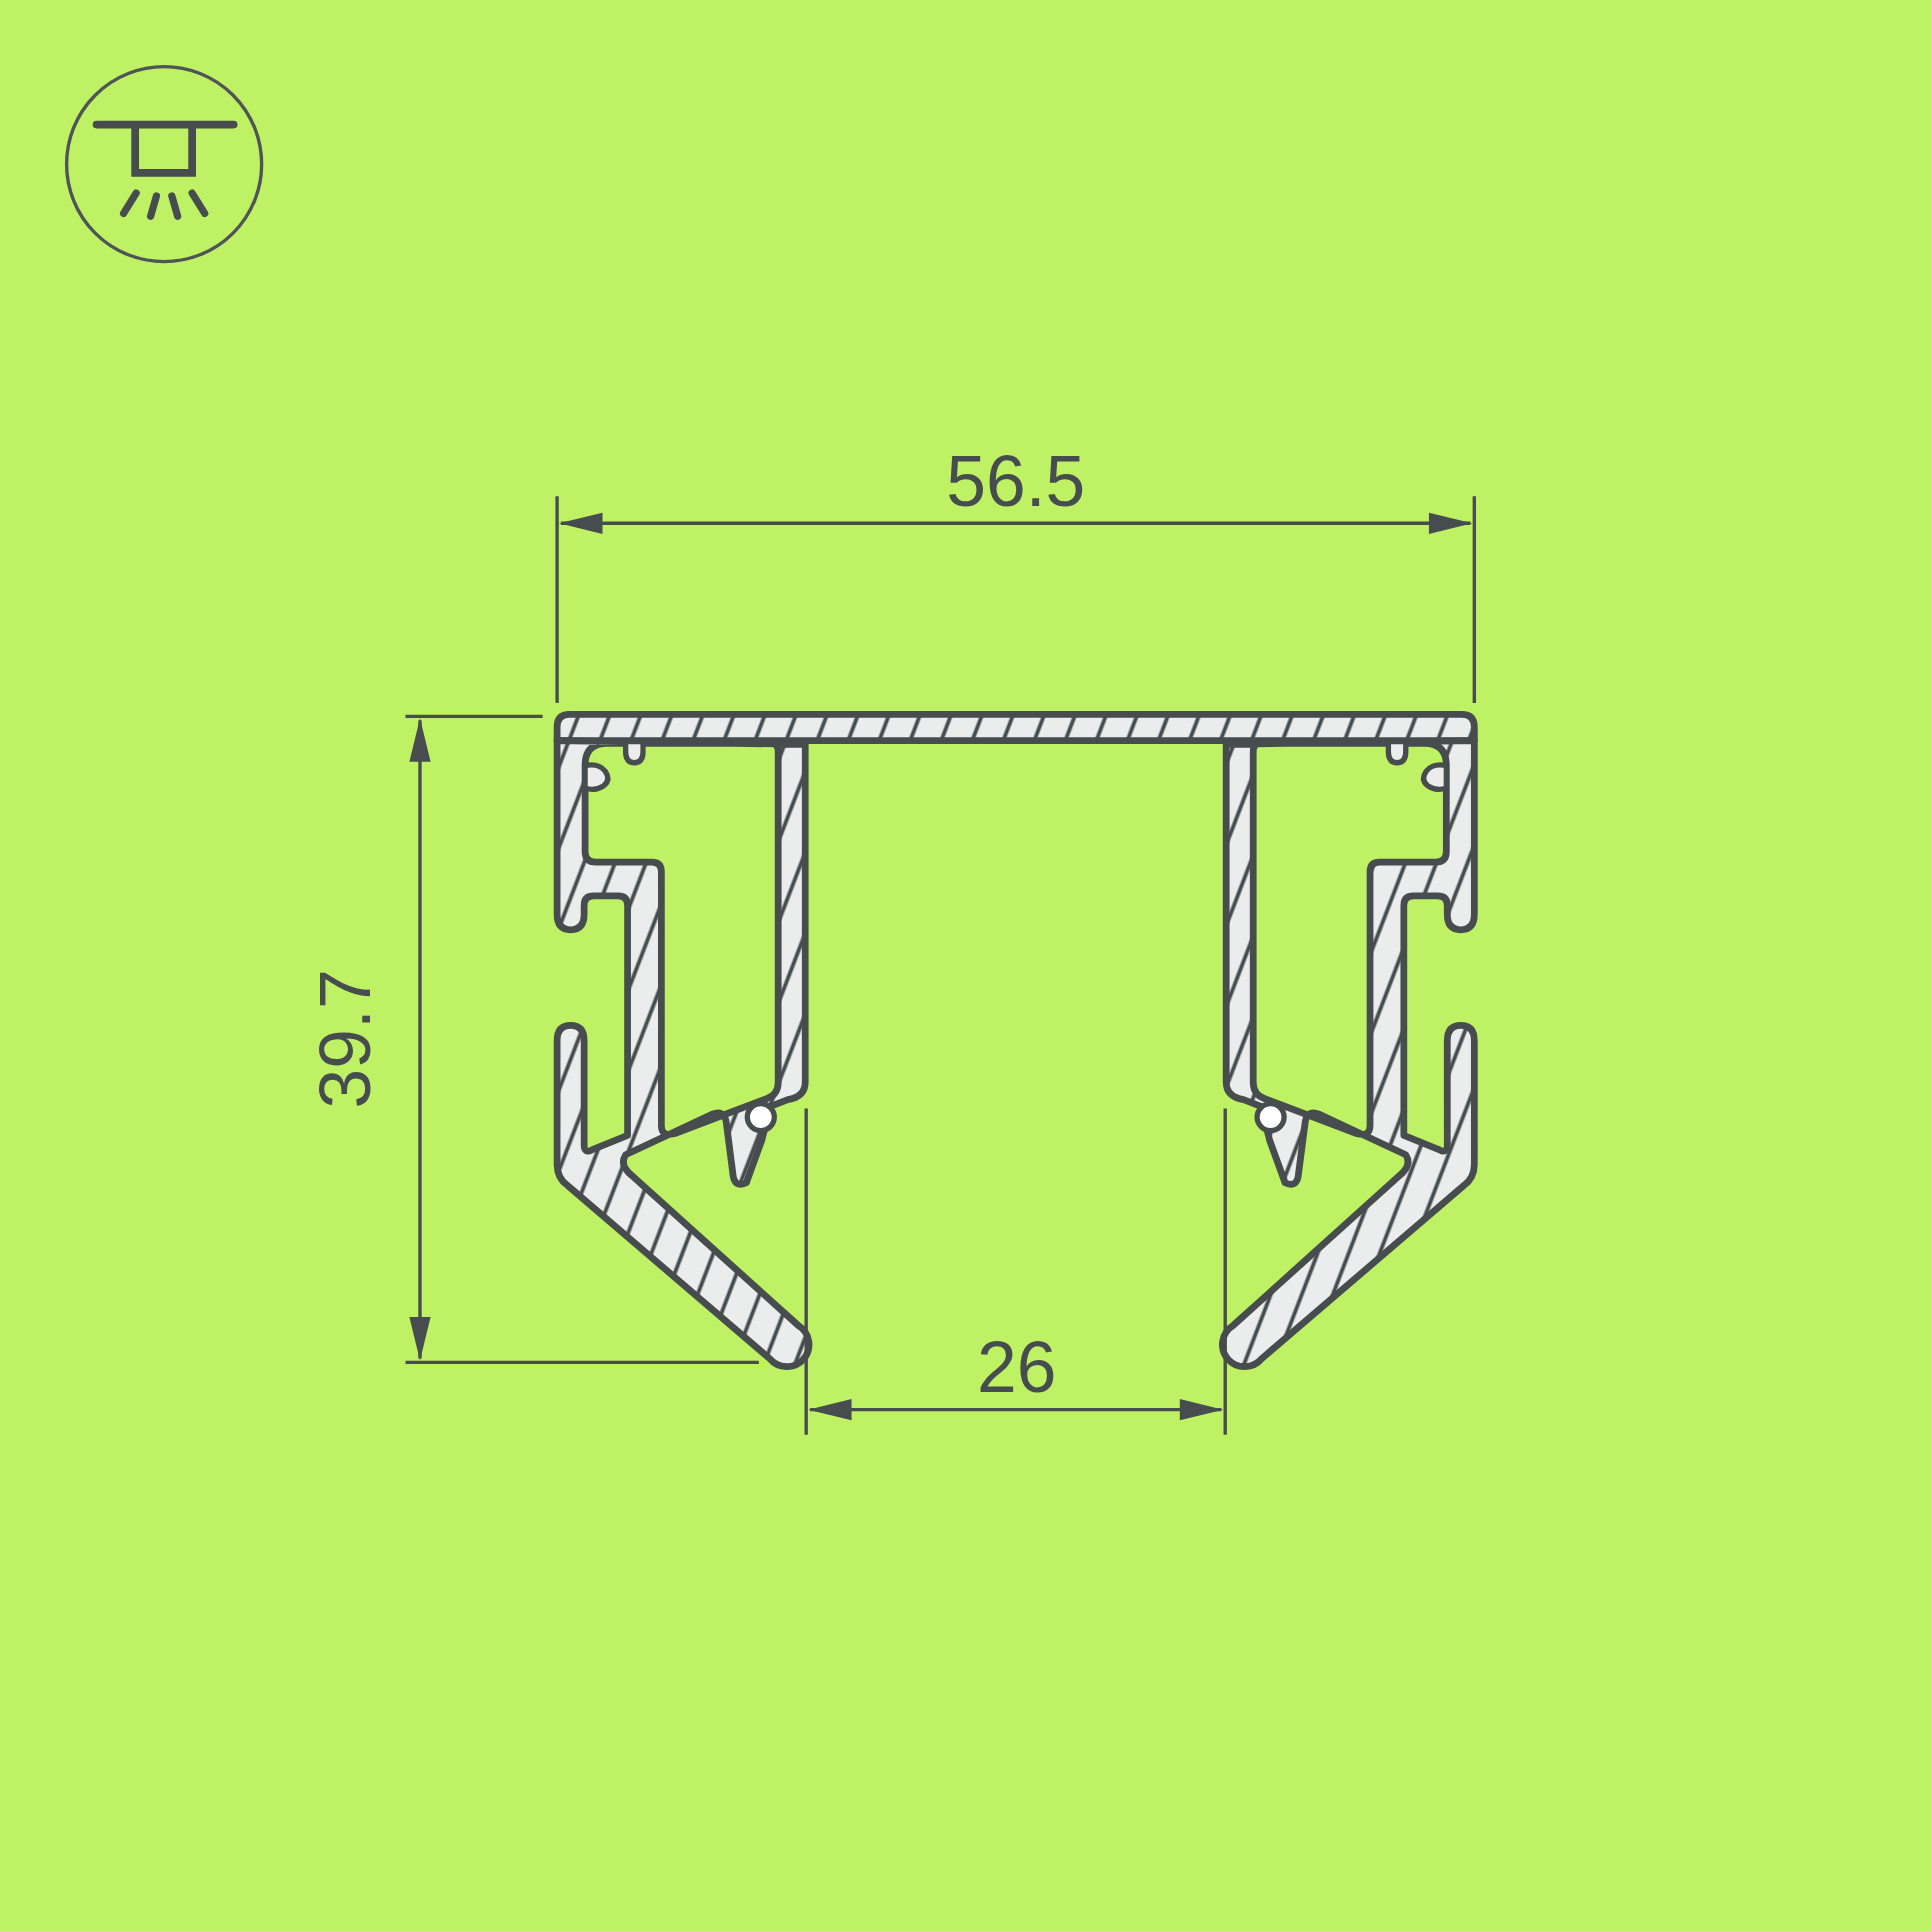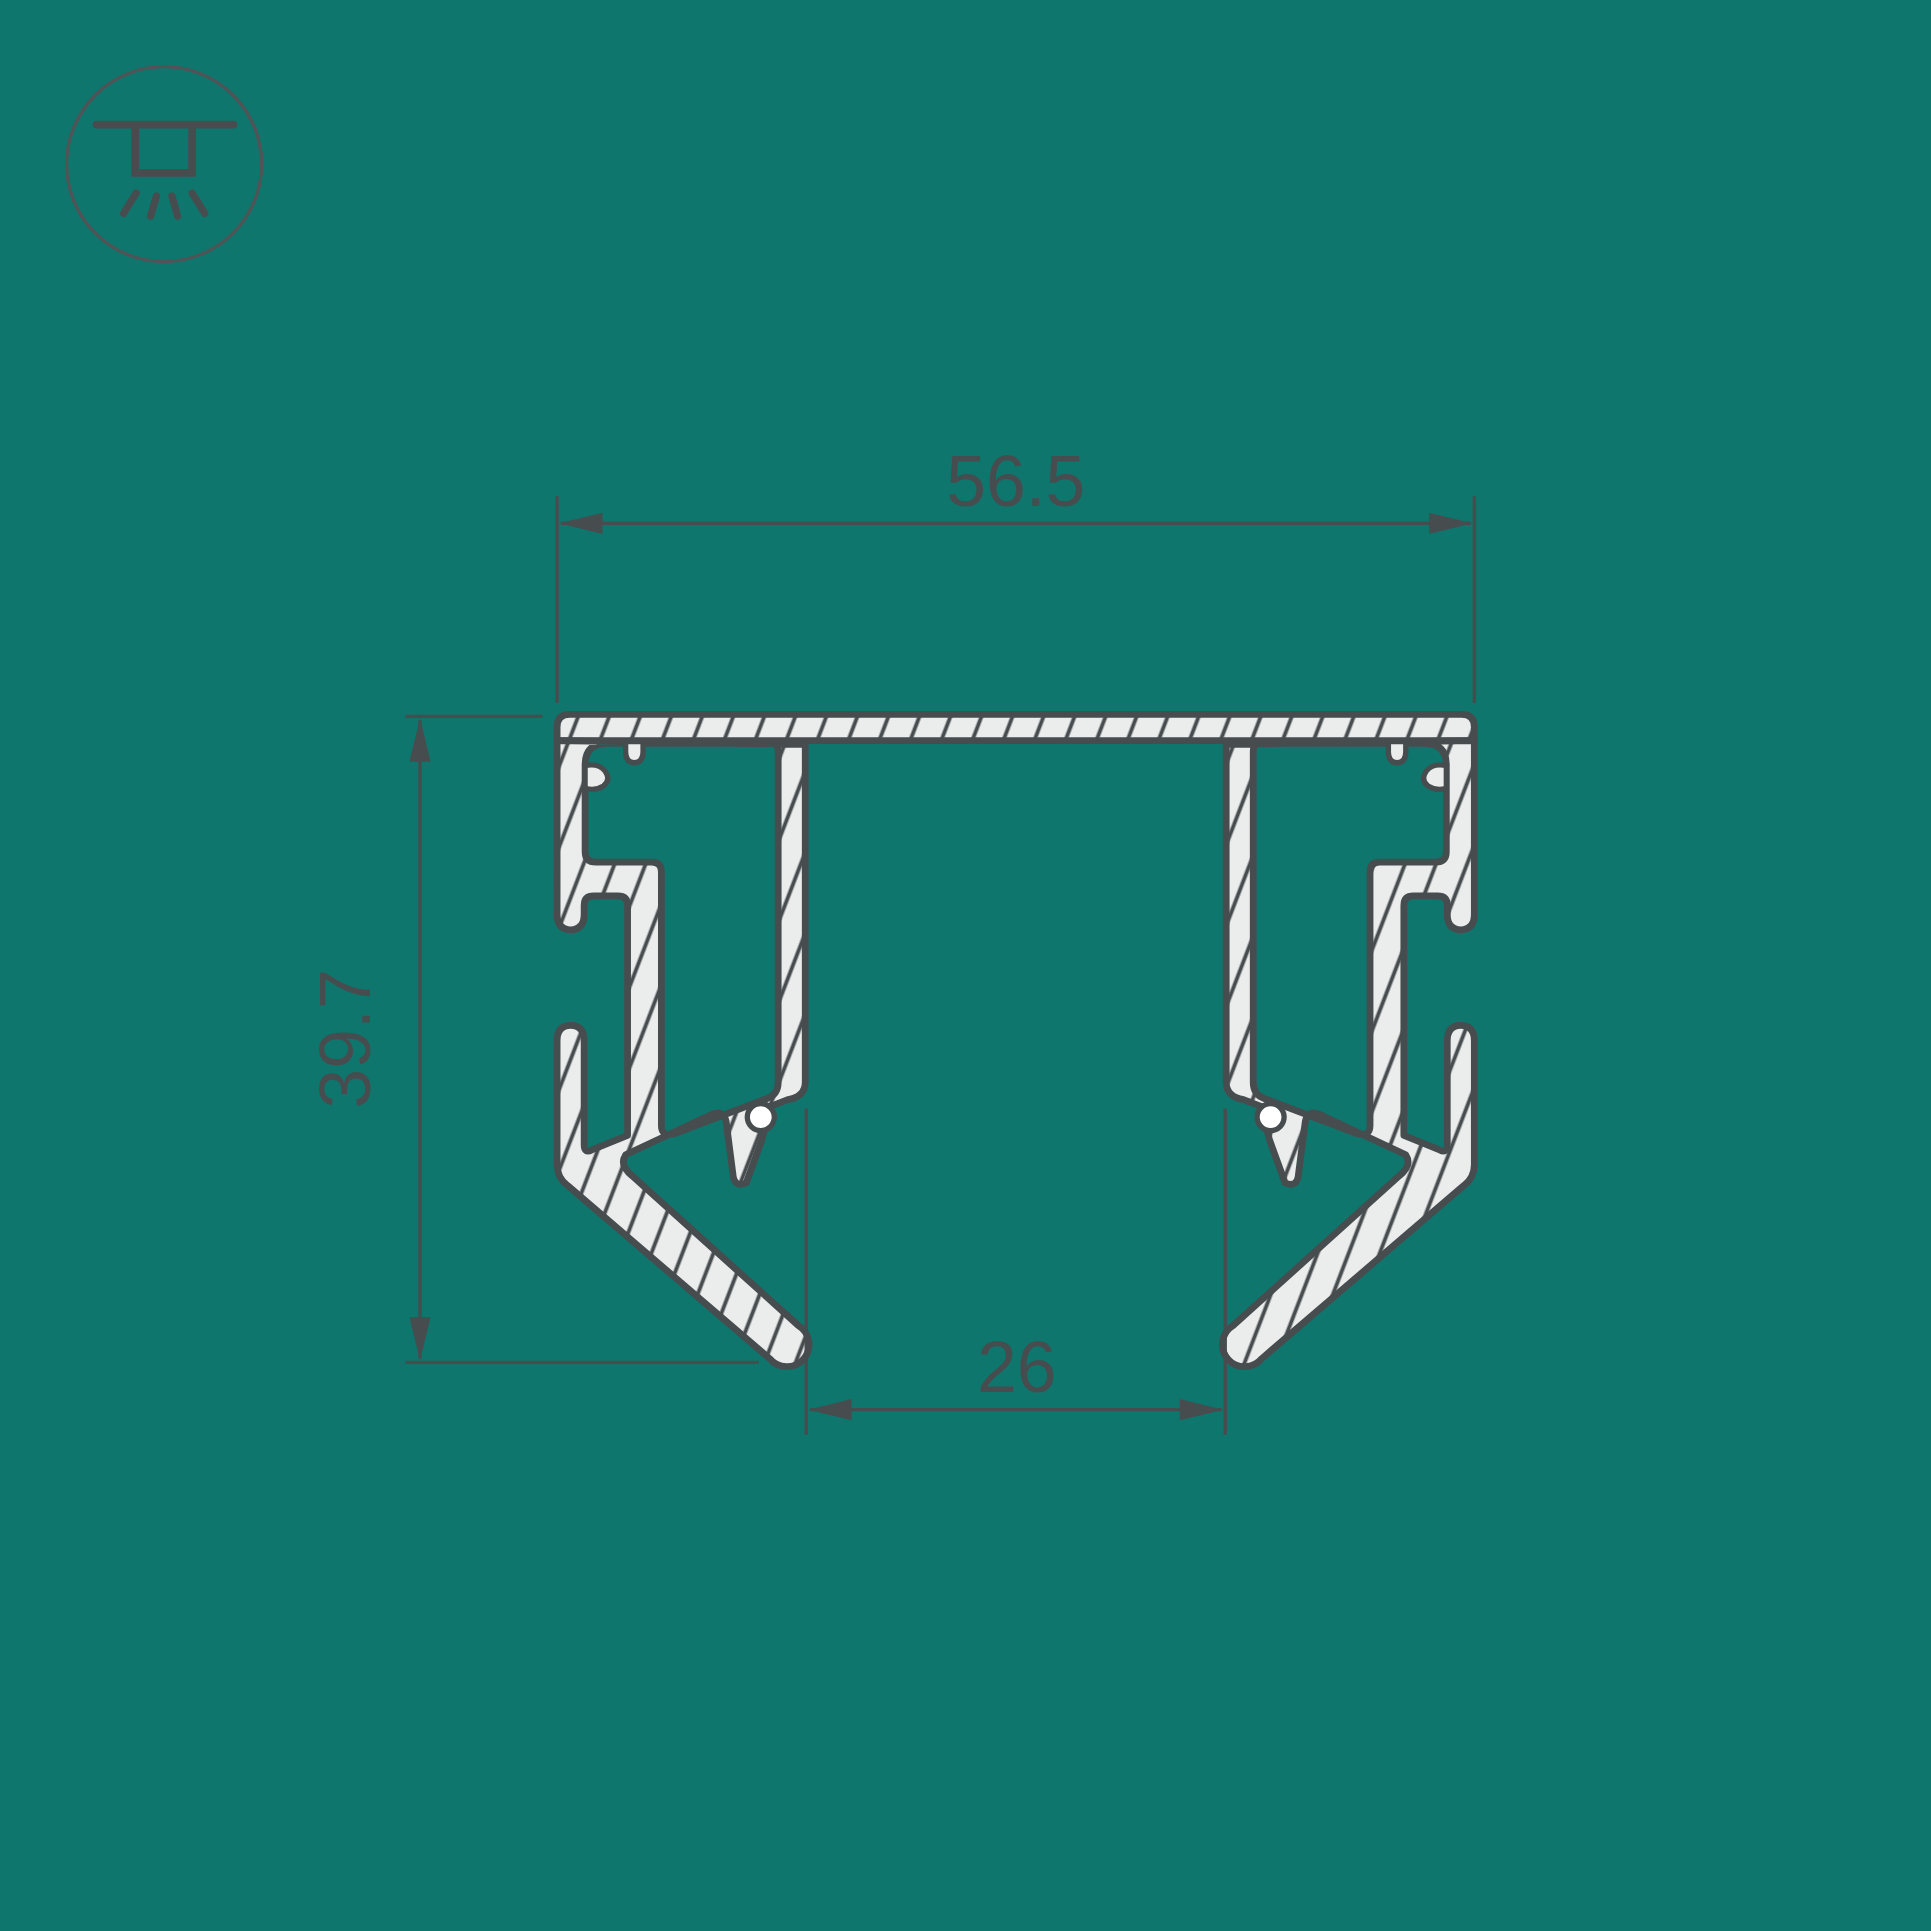--- a/index.html
+++ b/index.html
@@ -1,16 +1,16 @@
 <!DOCTYPE html>
 <html><head>
 <meta charset="utf-8">
 <style>
   html,body{margin:0;padding:0;background:#ffffff;}
-  .page{position:relative;width:1931px;height:1931px;background:#0f766e;overflow:hidden;
+  .page{position:relative;width:1931px;height:1931px;background:#bef264;overflow:hidden;
         font-family:"Liberation Sans", sans-serif;}
   svg{display:block;}
   text.dim{font-family:"Liberation Sans", sans-serif;font-size:74px;fill:#474d4f;}
 </style>
 </head>
 <body>
 
 <div class="page">
 <svg width="1931" height="1931" viewBox="0 0 2000 2000">
 

